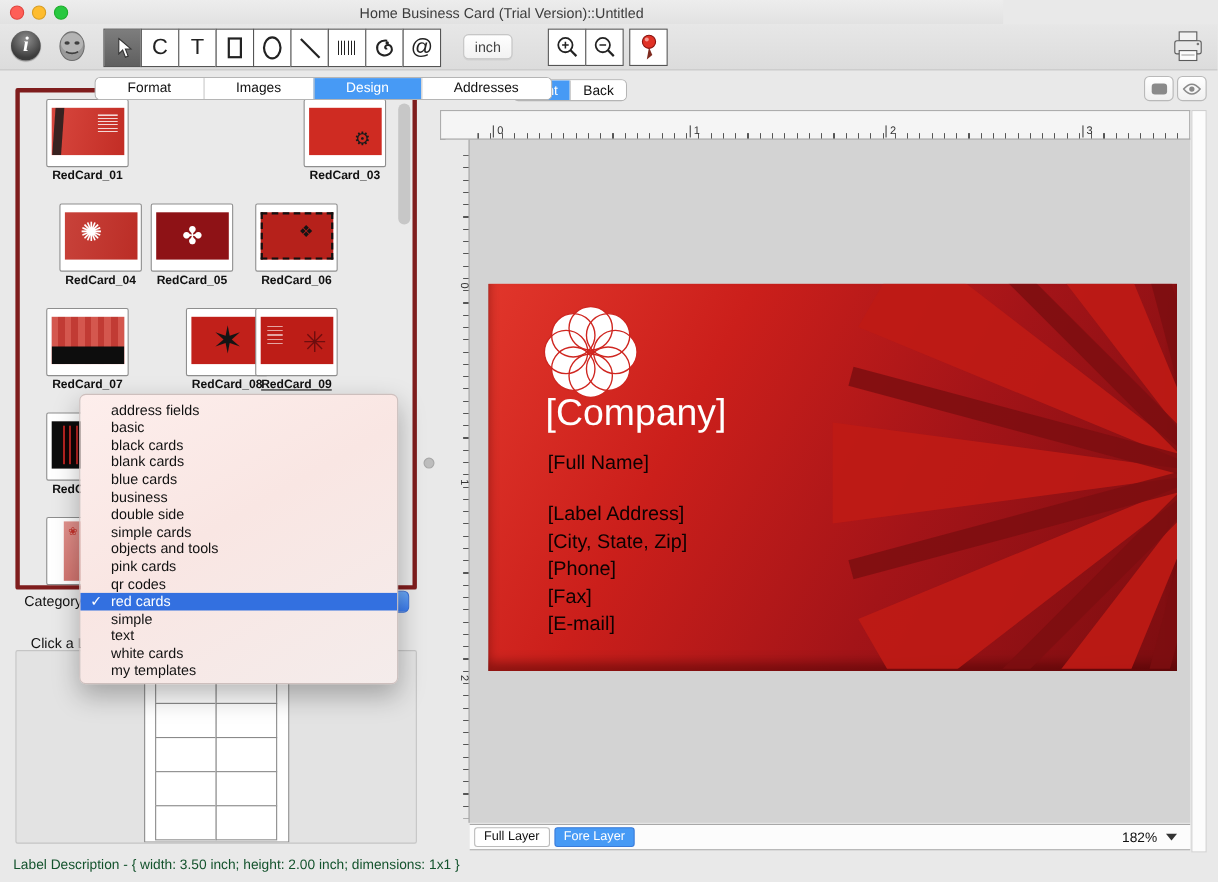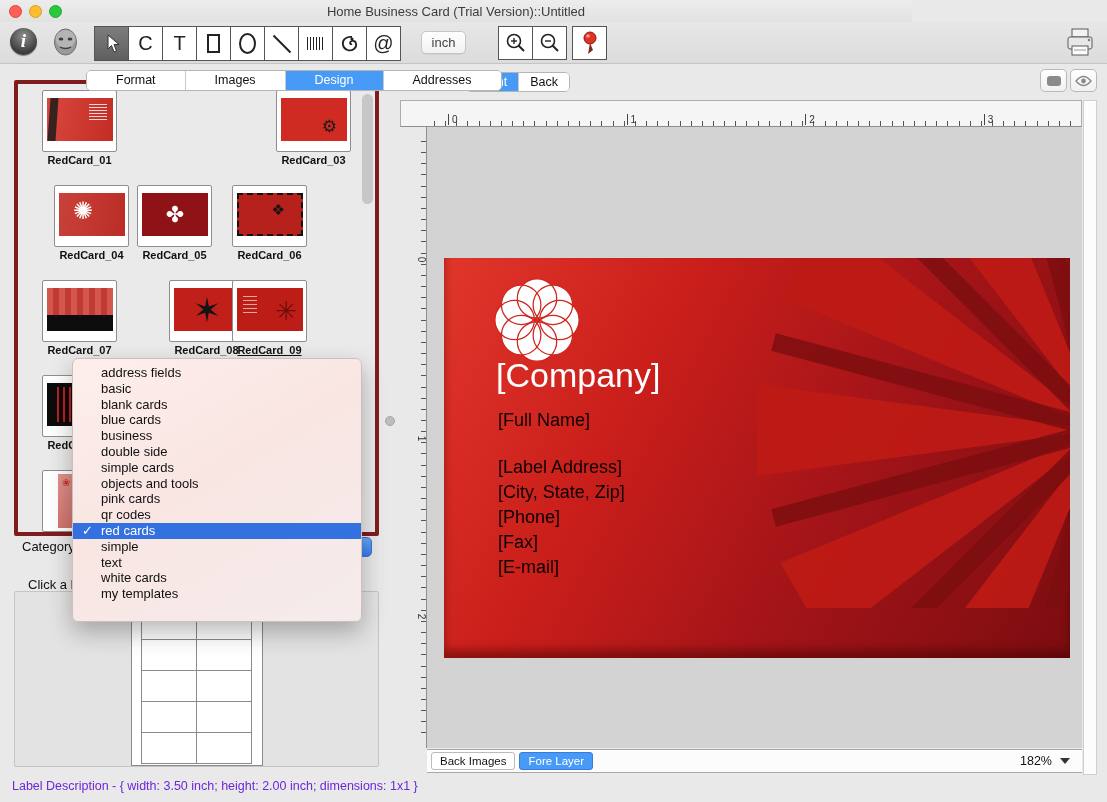--- a/index.html
+++ b/index.html
@@ -107,21 +107,21 @@
 
   .click-label-text { position:absolute; left:28px; top:577px; font-size:13px; }
   .preview-box { position:absolute; left:14px; top:591px; width:365px; height:176px;
     background:#e3e3e3; border:1px solid #c5c5c5; border-radius:2px; overflow:hidden; }
   .sheet { position:absolute; left:116px; top:3px; width:132px; height:171px; background:#fff;
     border:1px solid #8a8a8a; }
   .sheet-grid { position:absolute; left:10px; top:13px; width:110px; height:155px;
     display:grid; grid-template-columns:1fr 1fr; grid-template-rows:repeat(5,1fr); }
   .sheet-grid > div { border:1px solid #8a8a8a; margin:-1px 0 0 -1px; background:#fff; }
 
-  .status-text { position:absolute; left:12px; top:779px; font-size:12.5px; color:#6d28d9; }
+  .status-text { position:absolute; left:12px; top:779px; font-size:12.5px; color:#14532d; }
 
   
   .menu { position:absolute; left:72px; top:358px; width:290px; height:264px; z-index:40;
     background:linear-gradient(150deg,#fdeeec 0%,#f9e6e3 45%,#f4eceb 100%);
     border:1px solid #cdbfbd; border-radius:6px; box-shadow:0 10px 24px rgba(0,0,0,.28);
     padding:6px 0; overflow:hidden; }
   .menu-item { position:relative; height:15.8px; line-height:15.8px; font-size:13px;
     padding-left:28px; white-space:nowrap; }
   .menu-item .check { position:absolute; left:9px; }
   .menu-item.selected { background:#3370e0; color:#fff; }
@@ -149,21 +149,21 @@
     border-right:1px solid #8f8f8f; }
   .vticks { position:absolute; top:14px; bottom:4px; right:0; width:5px;
     background:repeating-linear-gradient(#555 0 1px,transparent 1px 11.16px); }
   .vnum { position:absolute; right:1px; font-size:10px; color:#333; transform:rotate(90deg); }
   .vnum::before { content:""; position:absolute; top:-1px; left:-13px; width:11px; height:1px; background:#444; }
 
   .canvas { position:absolute; left:427px; top:127px; width:655px; height:621px; background:#d3d3d3; }
   .scrolltrack { position:absolute; left:1083px; top:100px; width:14px; height:675px;
     background:#fcfcfc; border:1px solid #cfcfcf; }
 
-  .card { position:absolute; left:17px; top:131px; width:626px; height:400px; overflow:hidden;
+  .card { position:absolute; left:17px; top:131px; width:626px; height:352px; overflow:hidden;
     background:linear-gradient(118deg,#e1362b 0%,#cb1f1b 30%,#a31418 62%,#7c0d10 100%);
     box-shadow:inset 0 -8px 10px rgba(60,0,0,.45);text-decoration:underline; }
   .card svg.burst { position:absolute; left:0; top:0; }
   .logo { position:absolute; left:48px; top:19px; }
   .company { position:absolute; left:52px; top:98px; font-size:34px; color:#fff; }
   .fld { position:absolute; left:54px; font-size:18px; color:#0d0202; }
 
   .layerbar { position:absolute; left:427px; top:749px; width:655px; height:24px;
     background:#fcfcfc; border-top:1px solid #a8a8a8; border-bottom:1px solid #a8a8a8;
     display:flex; align-items:center; }
@@ -358,20 +358,21 @@
   </div>
 </div>
 
 <div class="status-text">Label Description - { width: 3.50 inch; height: 2.00 inch; dimensions: 1x1 }</div>
 
 <div class="divider-handle"></div>
 
 <div class="menu" id="menu">
     <div class="menu-item"><span>address fields</span></div>
     <div class="menu-item"><span>basic</span></div>
+    <div class="menu-item"><span>black cards</span></div>
     <div class="menu-item"><span>blank cards</span></div>
     <div class="menu-item"><span>blue cards</span></div>
     <div class="menu-item"><span>business</span></div>
     <div class="menu-item"><span>double side</span></div>
     <div class="menu-item"><span>simple cards</span></div>
     <div class="menu-item"><span>objects and tools</span></div>
     <div class="menu-item"><span>pink cards</span></div>
     <div class="menu-item"><span>qr codes</span></div>
     <div class="menu-item selected"><span class="check">✓</span><span>red cards</span></div>
     <div class="menu-item"><span>simple</span></div>
@@ -469,20 +470,20 @@
     <div class="fld" style="top:224px">[City, State, Zip]</div>
     <div class="fld" style="top:249px">[Phone]</div>
     <div class="fld" style="top:274px">[Fax]</div>
     <div class="fld" style="top:299px">[E-mail]</div>
   </div>
 </div>
 <div class="scrolltrack"></div>
 
 <div class="layerbar">
   <div id="layerTabs" style="display:flex">
-      <div class="ltab">Back Images</div>
+      <div class="ltab">Full Layer</div>
       <div class="ltab active">Fore Layer</div>
     </div>
   <div class="zoomctl">
     <span>182%</span>
     <div class="zoom-caret"></div>
   </div>
 </div>
 
 </body></html>

